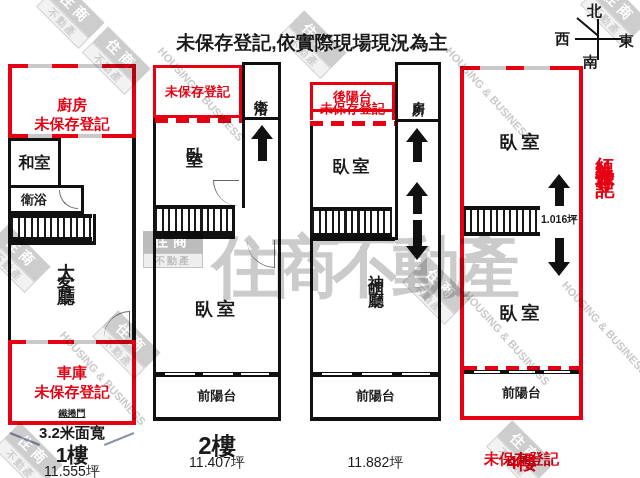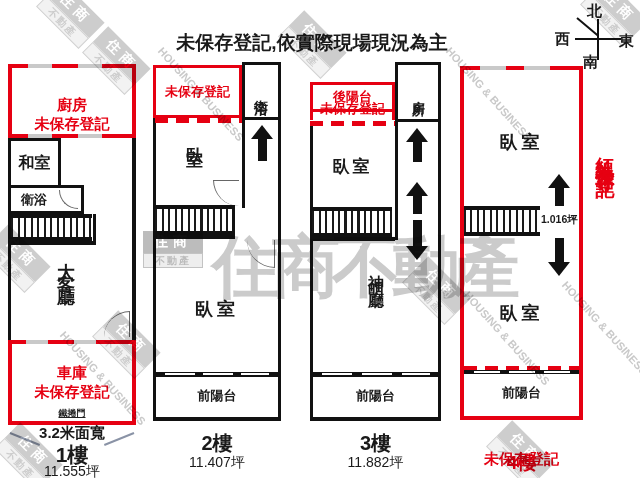--- a/index.html
+++ b/index.html
@@ -141,21 +141,21 @@
     <div class="abs bold ctr" style="left:0;top:235px;width:128px;font-size:18px;letter-spacing:4px;">臥室</div>
 
     <div class="winwall" style="left:0;top:310px;width:128px;height:5px;">
       <div class="win" style="left:12px;width:30px;"></div>
       <div class="win" style="left:50px;width:30px;"></div>
       <div class="win" style="left:88px;width:28px;"></div>
     </div>
     <div class="abs bold ctr" style="left:0;top:325px;width:128px;font-size:13px;">前陽台</div>
     <div class="wall" style="left:0;top:355px;width:128px;height:4px;"></div>
 
-    <div class="abs bold ctr" style="left:0;top:368px;width:128px;font-size:20px;">2樓</div>
+    <div class="abs bold ctr" style="left:0;top:368px;width:128px;font-size:24px;">2樓</div>
     <div class="abs ctr" style="left:0;top:392px;width:128px;font-size:14px;">11.407坪</div>
   </div>
 
   <div class="abs" style="left:310px;top:62px;width:133px;height:416px;">
     <div class="wall" style="left:128px;top:0;width:3px;height:359px;"></div>
     <div class="wall" style="left:0;top:60px;width:3px;height:299px;"></div>
 
     <div class="redbox" style="left:0;top:4px;width:85px;height:30px;margin-top:16px;">
       <div class="red bold" style="font-size:13px;">後陽台</div>
     </div>
@@ -191,21 +191,20 @@
       <span class="bold vtext" style="font-size:16px;letter-spacing:8px;">神明廳</span>
     </div>
 
     <div class="winwall" style="left:0;top:310px;width:131px;height:5px;">
       <div class="win" style="left:12px;width:30px;"></div>
       <div class="win" style="left:52px;width:30px;"></div>
       <div class="win" style="left:92px;width:28px;"></div>
     </div>
     <div class="abs bold ctr" style="left:0;top:325px;width:131px;font-size:13px;">前陽台</div>
     <div class="wall" style="left:0;top:355px;width:131px;height:4px;"></div>
-    <div class="abs bold ctr" style="left:0;top:368px;width:131px;font-size:20px;">3樓</div>
     <div class="abs ctr" style="left:0;top:392px;width:131px;font-size:14px;">11.882坪</div>
   </div>
 
   <div class="abs" style="left:460px;top:66px;width:123px;height:412px;">
 
     <div class="redbox" style="left:0;top:0;width:123px;height:354px;border-width:4px;">
       <div class="gap" style="left:16px;top:-4px;width:26px;height:4px;"></div>
       <div class="gap" style="left:60px;top:-4px;width:26px;height:4px;"></div>
     </div>
     <div class="abs bold ctr" style="left:0;top:64px;width:123px;font-size:18px;letter-spacing:4px;">臥室</div>

